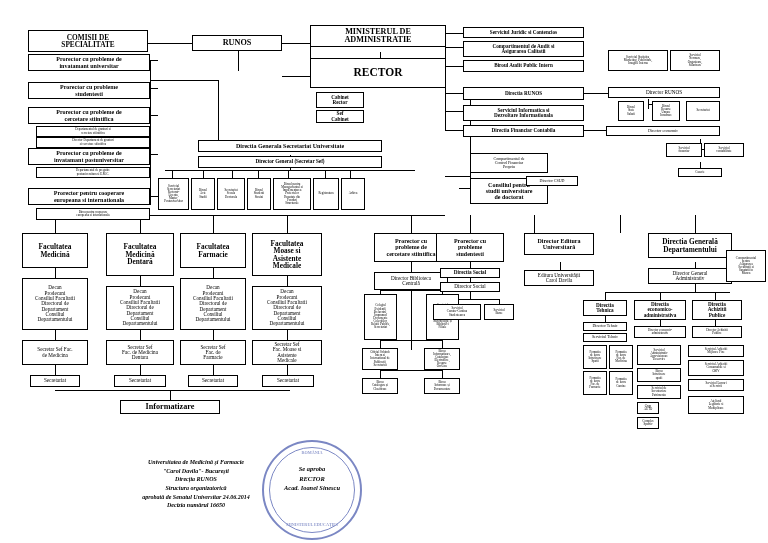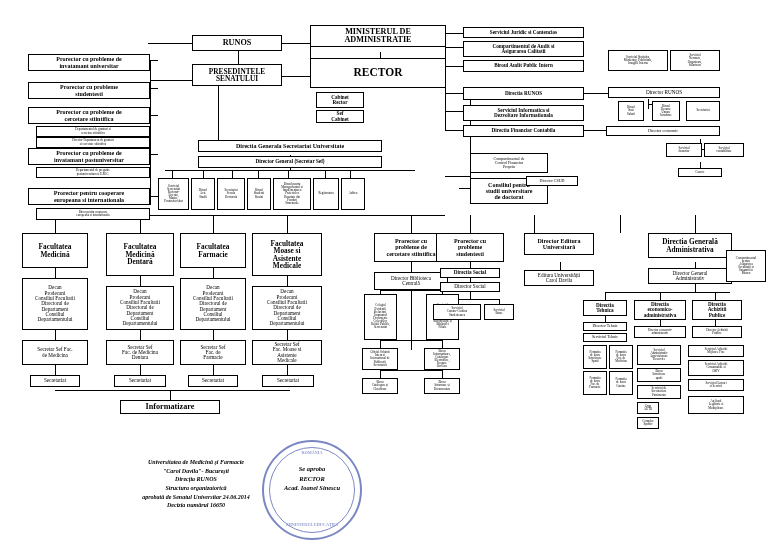--- a/index.html
+++ b/index.html
@@ -139,35 +139,35 @@
   <div class="ln v" style="left:695px;top:262px;height:8px;"></div>
   <div class="ln v" style="left:695px;top:284px;height:8px;"></div>
   <div class="ln h" style="left:605px;top:292px;width:125px;"></div>
   <div class="ln v" style="left:605px;top:292px;height:8px;"></div>
   <div class="ln v" style="left:660px;top:292px;height:8px;"></div>
   <div class="ln v" style="left:715px;top:292px;height:8px;"></div>
   <div class="ln v" style="left:605px;top:316px;height:6px;"></div>
   <div class="ln v" style="left:660px;top:320px;height:6px;"></div>
   <div class="ln v" style="left:715px;top:320px;height:6px;"></div>
 
+  <div class="box f7 t-b" style="left:28px;top:30px;width:120px;height:22px;">
+      <span>COMISII DE
+SPECIALITATE</span>
+    </div>
   <div class="box f8 t-b" style="left:192px;top:35px;width:90px;height:16px;">
       <span>RUNOS</span>
     </div>
   <div class="box f8 t-b" style="left:310px;top:25px;width:136px;height:22px;">
       <span>MINISTERUL DE
 ADMINISTRATIE</span>
     </div>
 
   <div class="box f6 t-b" style="left:28px;top:54px;width:122px;height:17px;">
       <span>Prorector cu probleme de
 invatamant universitar</span>
-    </div>
-  <div class="box f7 t-b" style="left:192px;top:64px;width:90px;height:22px;">
-      <span>PRESEDINTELE
-SENATULUI</span>
     </div>
   <div class="box f11 t-b" style="left:310px;top:58px;width:136px;height:30px;">
       <span>RECTOR</span>
     </div>
 
   <div class="box f6 t-b" style="left:28px;top:82px;width:122px;height:17px;">
       <span>Prorector cu probleme
 studentesti</span>
     </div>
 
@@ -516,21 +516,21 @@
       <span>Director Editura
 Universitară</span>
     </div>
   <div class="box f5" style="left:524px;top:270px;width:70px;height:16px;">
       <span>Editura Universității
 Carol Davila</span>
     </div>
 
   <div class="box f7 t-b" style="left:648px;top:233px;width:84px;height:25px;">
       <span>Directia Generală
-Administrativa</span>
+Departamentului</span>
     </div>
   <div class="box f5" style="left:648px;top:268px;width:84px;height:16px;">
       <span>Director General
 Administrativ</span>
     </div>
   <div class="box f3" style="left:726px;top:250px;width:40px;height:32px;">
       <span>Compartimentul
 pentru
 Asigurarea
 Securitatii si

